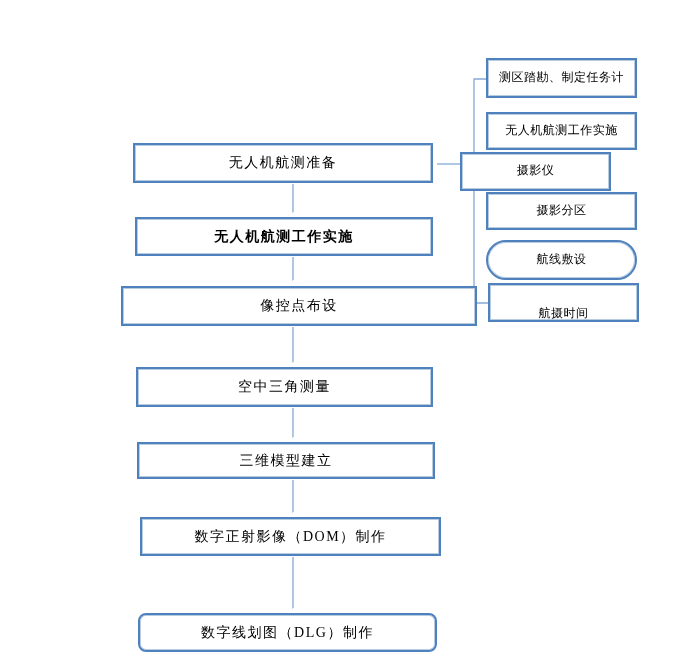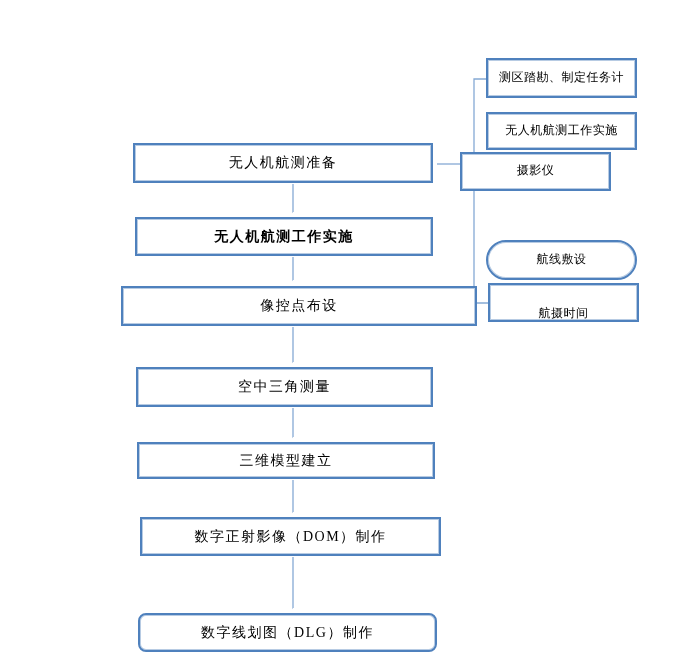--- a/index.html
+++ b/index.html
@@ -104,20 +104,23 @@
   </div>
 
   <div class="node branch" style="left:486px; top:112px; width:151px; height:38px;">
     <span>无人机航测工作实施</span>
   </div>
 
   <div class="node branch" style="left:460px; top:152px; width:151px; height:39px;font-family:Liberation Mono, monospace;">
     <span>摄影仪</span>
   </div>
 
+  <div class="node branch" style="left:486px; top:192px; width:151px; height:38px;">
+    <span>摄影分区</span>
+  </div>
 
   <div class="node branch" style="left:486px; top:240px; width:151px; height:40px;border-radius:20px;">
     <span>航线敷设</span>
   </div>
 
   <div class="node branch" style="left:488px; top:283px; width:151px; height:39px;align-items:flex-end;">
     <span>航摄时间</span>
   </div>
 
 </div>

